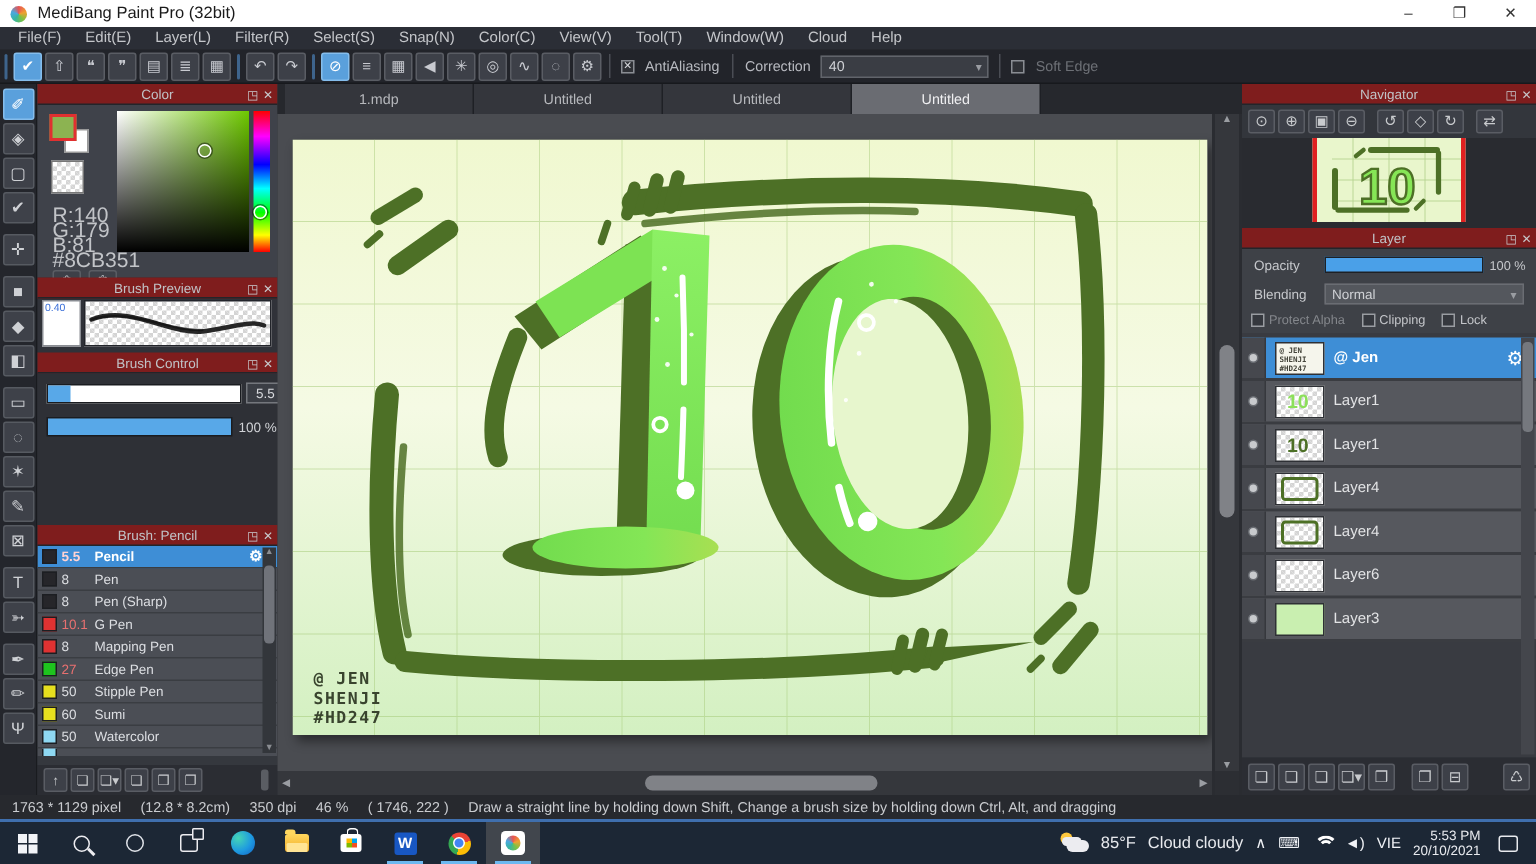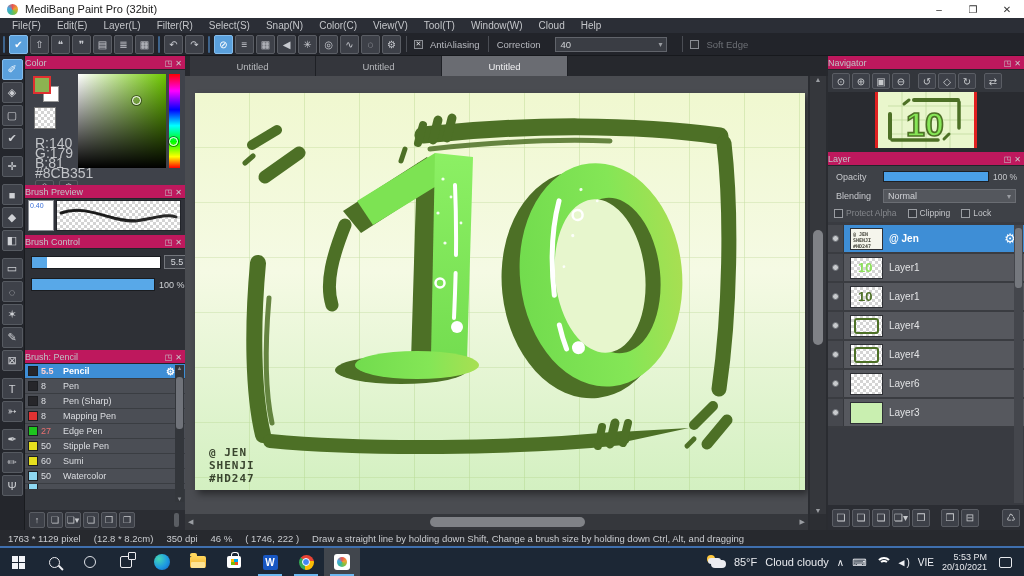--- a/index.html
+++ b/index.html
@@ -21,32 +21,32 @@
 .toolbar{position:absolute;left:0;top:33px;width:1024px;height:23px;background:#22242a;display:flex;align-items:center;border-bottom:1px solid #17191d}
 .tgroup{display:flex;align-items:center}
 .tbtn{width:19px;height:19px;background:#3d4048;border:1px solid #5a5d64;border-radius:2px;display:flex;align-items:center;justify-content:center;margin:0 1px;color:#c8cad0;font-size:10px}
 .tbtn.active{background:#5aa0dc;border-color:#85bdec;color:#fff}
 .tdrag{width:2px;height:17px;background:#3e648c;margin:0 3px;border-radius:1px}
 .tsep{width:1px;height:16px;background:#4a4d54;margin:0 4px}
 .tlabel{font-size:9.5px;color:#b8bac0;margin:0 4px}
 .tlabel.dim{color:#6d7076}
 .aa-box{width:9px;height:9px;border:1px solid #8a8d93;background:#2f3136;display:flex;align-items:center;justify-content:center;font-size:7px;color:#d8dade;margin:0 3px}
 .aa-box.empty{color:transparent}
-.dropdown{width:112px;height:15px;background:#3a3d44;border:1px solid #61646b;display:flex;align-items:center;font-size:9.5px;color:#cfd1d5;padding:0 4px;margin:0 11px}
+.dropdown{width:112px;height:15px;background:#3a3d44;border:1px solid #61646b;display:flex;align-items:center;font-size:9.5px;color:#cfd1d5;padding:0 4px;margin:0 3px}
 .dropdown .arr{margin-left:auto;font-size:8px;color:#9a9da2}
 
 
 .toolstrip{position:absolute;left:0;top:56px;width:25px;height:474px;background:#24262c;border-right:1px solid #191b1f;display:flex;flex-direction:column;align-items:center;padding-top:2px}
 .tool{width:21px;height:21px;min-height:21px;margin:1px 0;background:#3e4149;border:1px solid #565a61;border-radius:2px;display:flex;align-items:center;justify-content:center;font-size:11px;color:#cfd1d5}
 .tool.selected{background:#5aa0dc;border-color:#85bdec;color:#fff}
 .tool.gap{margin-top:6px}
 
 
 .leftpanel{position:absolute;left:25px;top:56px;width:160px;height:474px;background:#303239}
-.paneltitle{position:absolute;left:0;width:100%;height:14px;background:#be185d;border-bottom:1px solid #23252a;display:flex;align-items:center;justify-content:flex-start;font-size:9px;color:#c0c2c6}
+.paneltitle{position:absolute;left:0;width:100%;height:14px;background:#7f1d1d;border-bottom:1px solid #23252a;display:flex;align-items:center;justify-content:center;font-size:9px;color:#c0c2c6}
 .pt-icons{position:absolute;right:3px;top:0;height:14px;display:flex;align-items:center;gap:3px;font-size:8px;color:#c8cacd}
 .sec-color{position:absolute;left:0;top:0;width:160px;height:129px;background:#3f424a}
 .fg-swatch{position:absolute;left:8px;top:20px;width:18px;height:18px;border:2px solid #e03030;z-index:3}
 .white-swatch{position:absolute;left:18px;top:30px;width:16px;height:16px;background:#fff;border:1px solid #999;z-index:2}
 .checker,.trans-swatch{background-color:#fff;background-image:linear-gradient(45deg,#d4d4d4 25%,transparent 25%,transparent 75%,#d4d4d4 75%),linear-gradient(45deg,#d4d4d4 25%,transparent 25%,transparent 75%,#d4d4d4 75%);background-size:6px 6px;background-position:0 0,3px 3px}
 .trans-swatch{position:absolute;left:9px;top:51px;width:22px;height:22px;border:1px solid #777}
 .rgbtext{position:absolute;left:10px;top:82px;font-size:14px;line-height:10px;color:#c2c4c8}
 .cp-btns{position:absolute;left:10px;top:124px;display:flex;gap:5px}
 .cp-btn{width:19px;height:13px;background:#3d4048;border:1px solid #5a5d64;border-radius:2px;font-size:8px;color:#c8cacd;display:flex;align-items:center;justify-content:center}
 .svsquare{position:absolute;left:53px;top:18px;width:88px;height:94px;background:linear-gradient(to bottom,rgba(0,0,0,0),#000),linear-gradient(to right,#fff,#6ec800)}
@@ -430,20 +430,26 @@
           <span class="bgear"></span>
         </div>
 
         <div class="brow">
           <span class="bsw" style="background: rgb(38, 38, 42);"></span>
           <span class="bsz">8</span>
           <span class="bnm">Pen (Sharp)</span>
           <span class="bgear"></span>
         </div>
 
+        <div class="brow">
+          <span class="bsw" style="background: rgb(224, 50, 50);"></span>
+          <span class="bsz red">10.1</span>
+          <span class="bnm">G Pen</span>
+          <span class="bgear"></span>
+        </div>
 
         <div class="brow">
           <span class="bsw" style="background: rgb(224, 50, 50);"></span>
           <span class="bsz">8</span>
           <span class="bnm">Mapping Pen</span>
           <span class="bgear"></span>
         </div>
 
         <div class="brow">
           <span class="bsw" style="background: rgb(30, 196, 30);"></span>
@@ -504,20 +510,23 @@
         </div>
         <div class="sbtn">
           <span>❐</span>
         </div>
       </div>
     <div class="lp-pill" style="position:absolute;right:3px;top:457px"></div>
   </div>
 
   <div class="tabbar">
 
+  <div class="tab">
+        <span>1.mdp</span>
+      </div>
       <div class="tab">
         <span>Untitled</span>
       </div>
       <div class="tab">
         <span>Untitled</span>
       </div>
       <div class="tab active">
         <span>Untitled</span>
       </div>
     </div>

